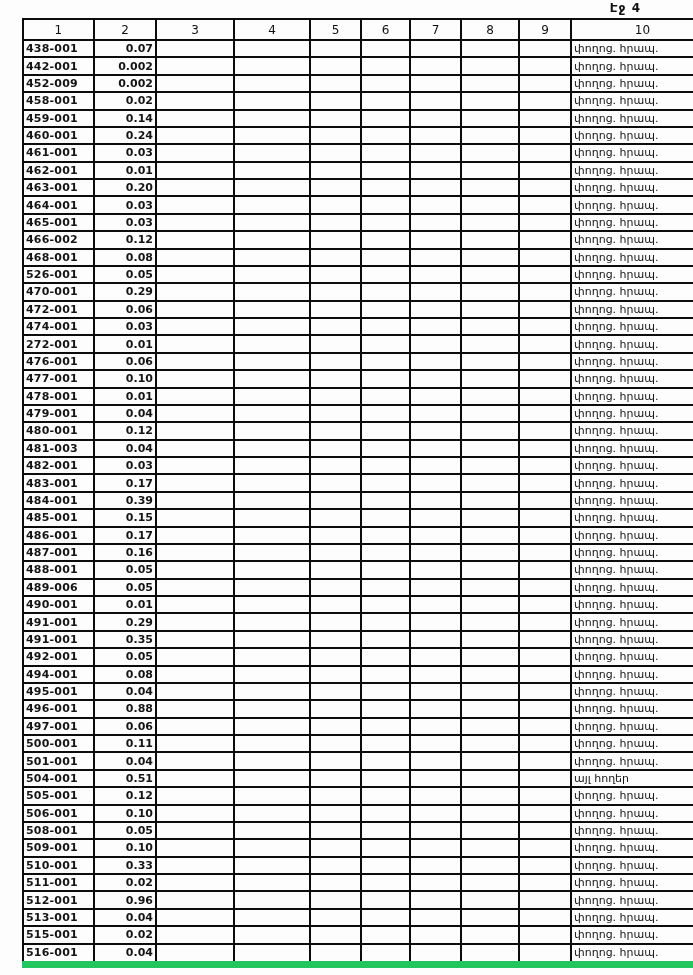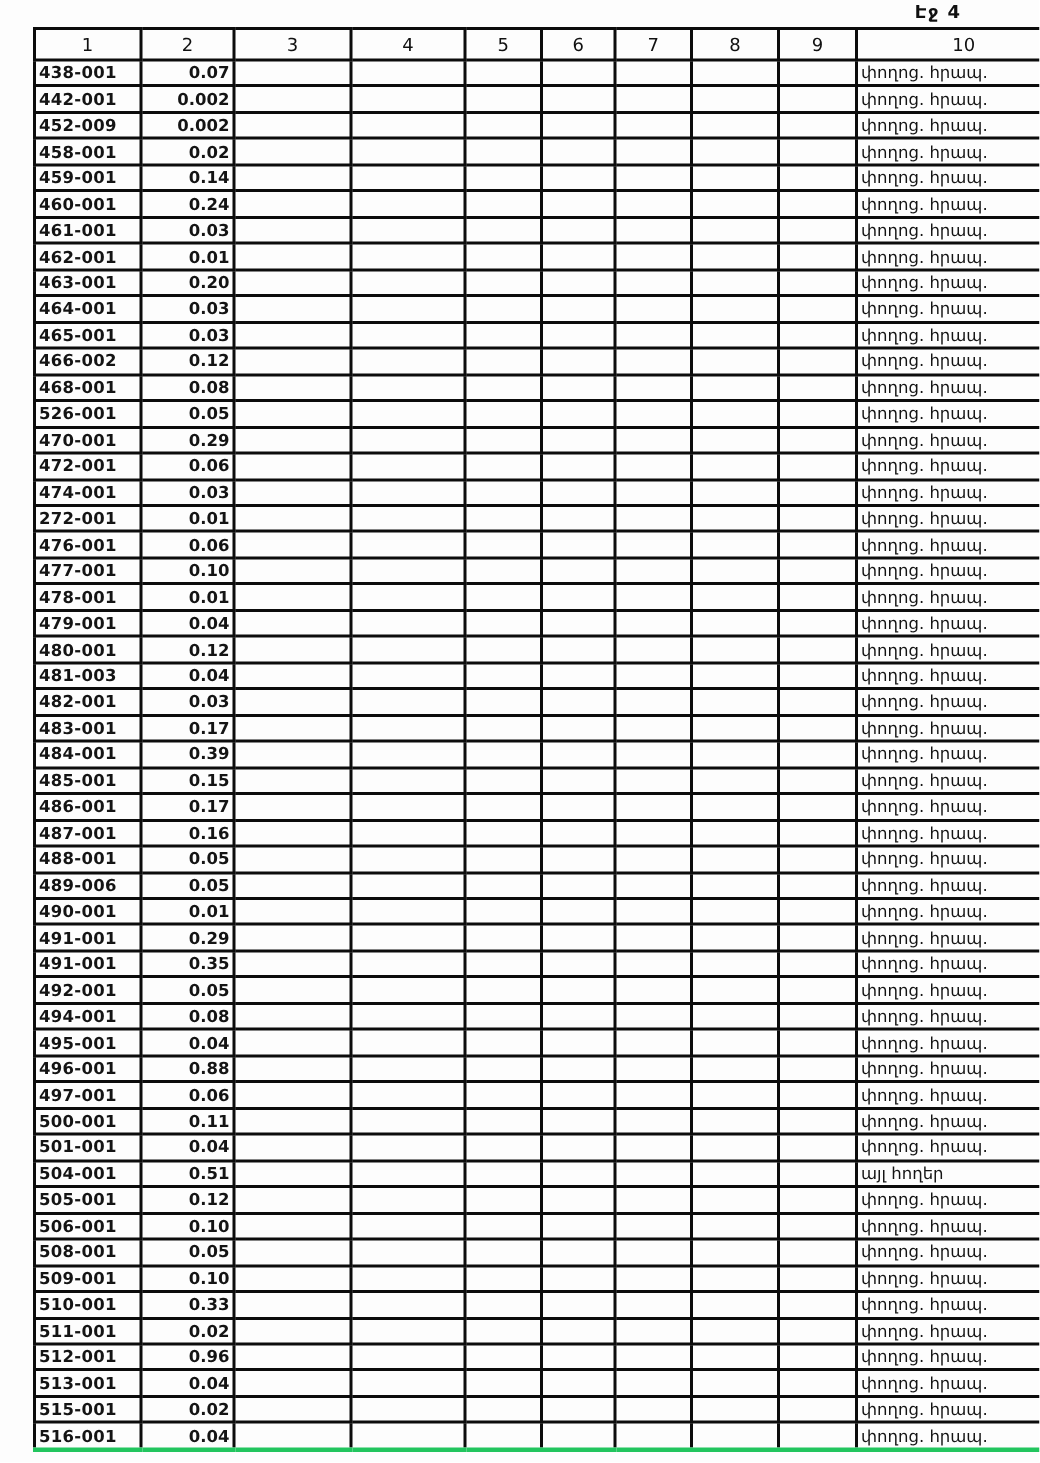--- a/index.html
+++ b/index.html
@@ -42,21 +42,21 @@
     vertical-align: middle;
   }
   table.grid thead tr { height: 21px; }
   table.grid thead th {
     font-size: 12px;
     font-weight: 400;
     text-align: center;
     color: #111;
   }
   table.grid tbody td { font-size: 11px; }
-  tbody tr:last-child td { border-bottom: 3px solid #22c55e; }
+  tbody tr:last-child td { border-bottom: 7px solid #22c55e; }
 
   .c1  { width: 65px;  text-align: left;  padding-left: 3px; font-weight: 700; letter-spacing: 0.2px; }
   .c2  { width: 56px;  text-align: right; font-weight: 700; }
   .c3  { width: 72px; }
   .c4  { width: 70px; }
   .c5  { width: 45px; }
   .c6  { width: 43px; }
   .c7  { width: 45px; }
   .c8  { width: 52px; }
   .c9  { width: 46px; }

